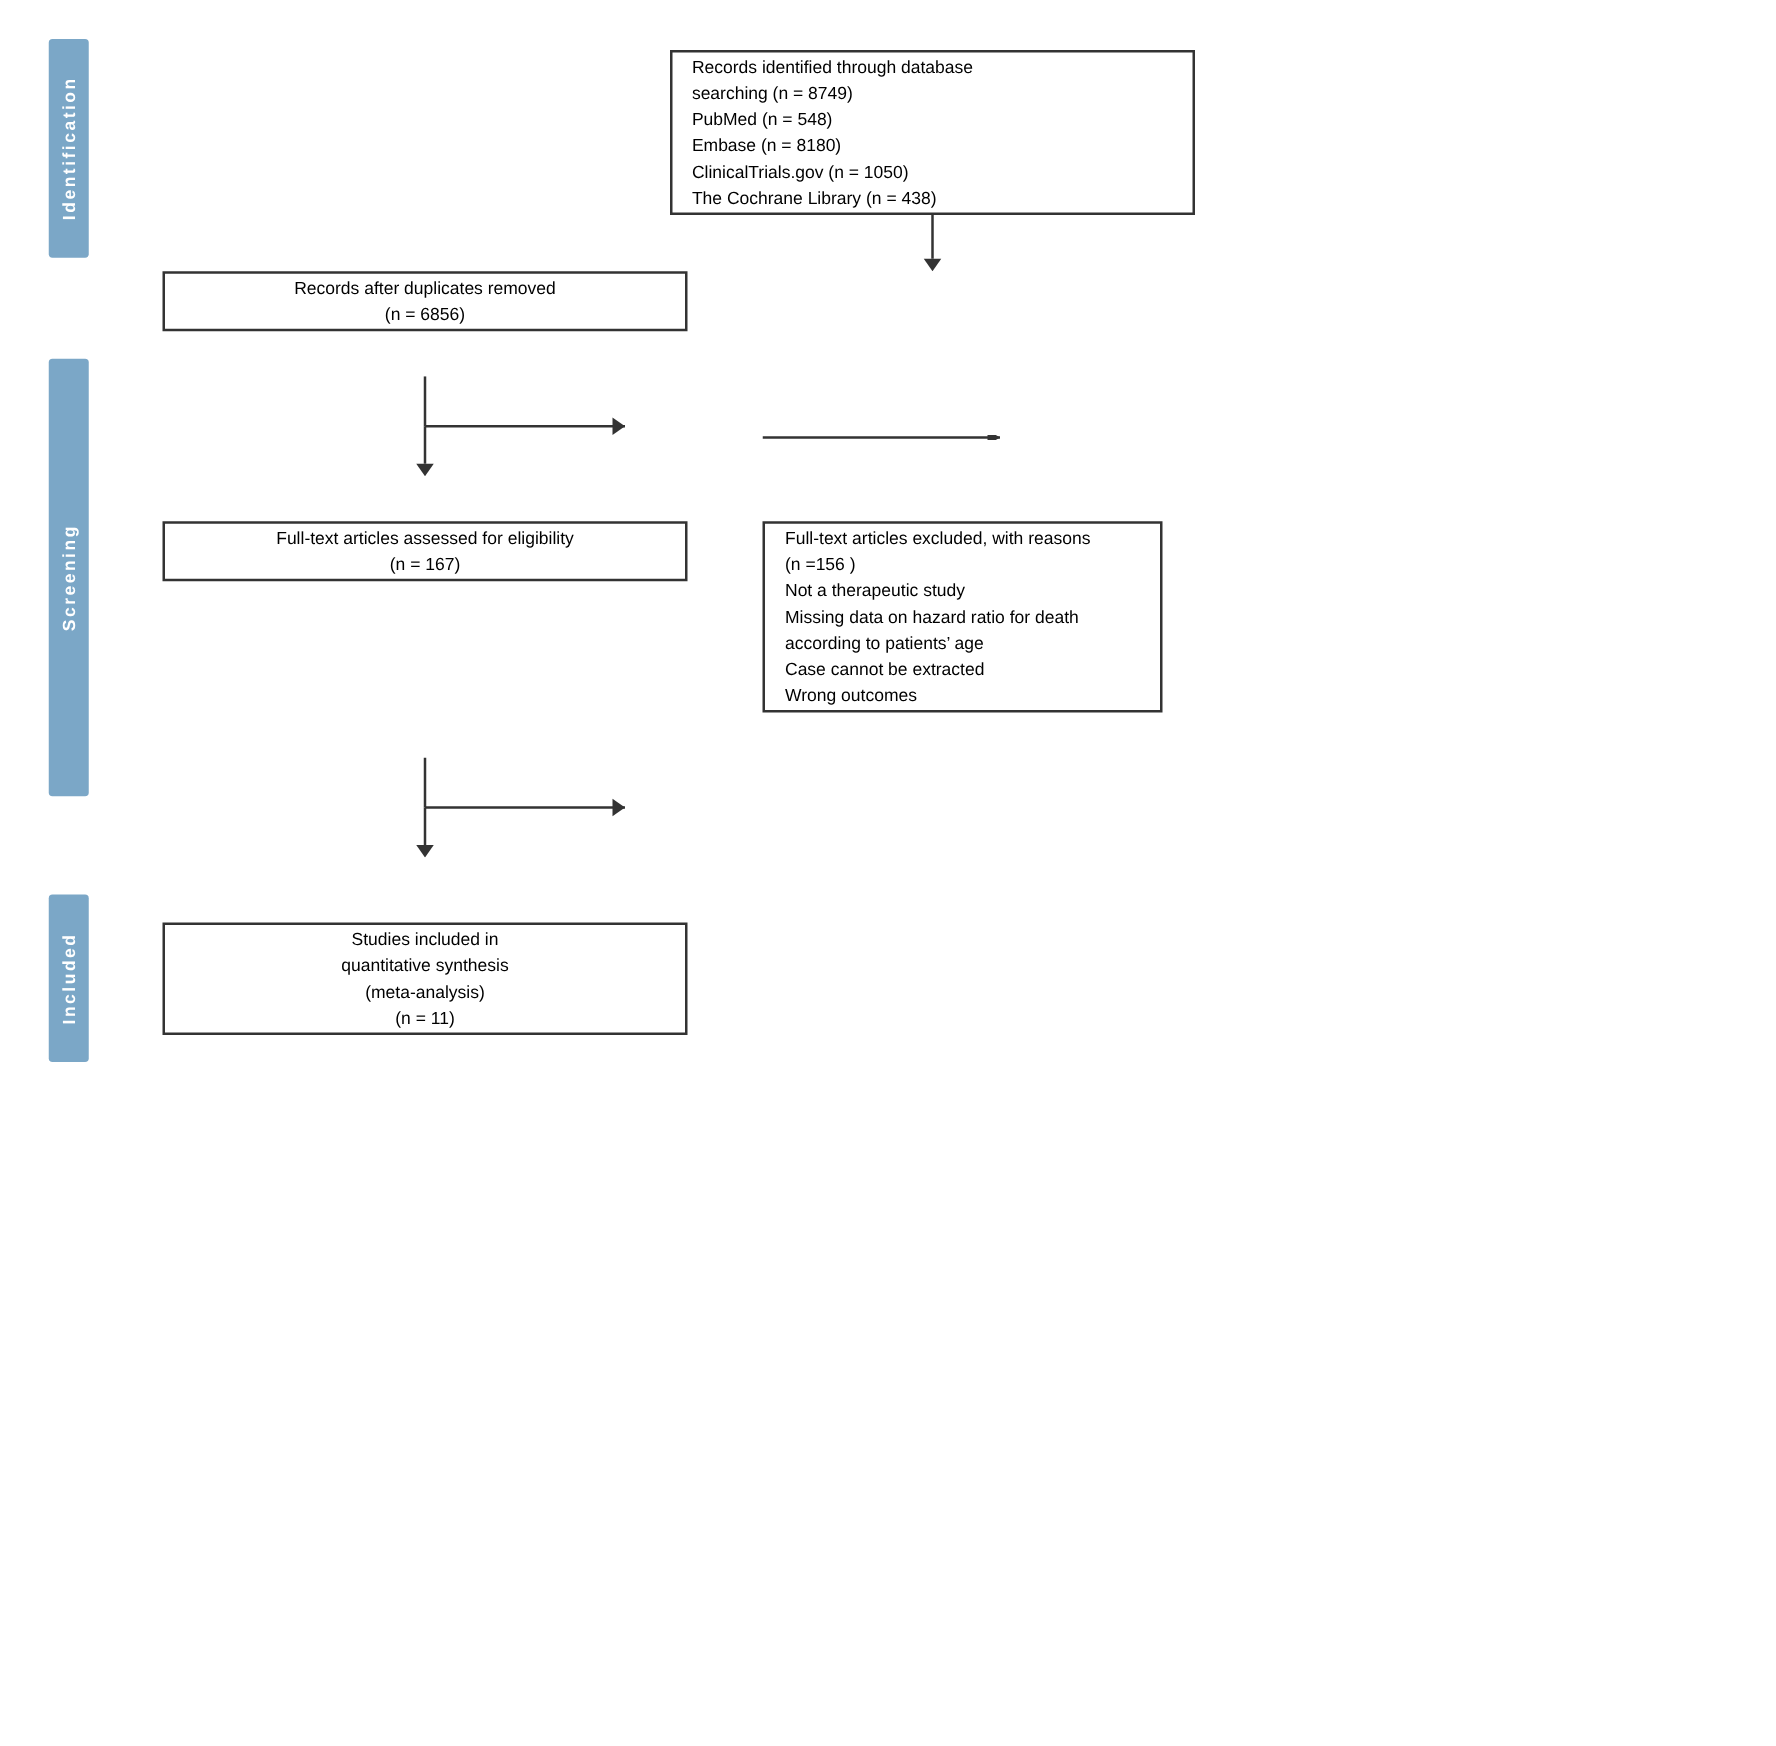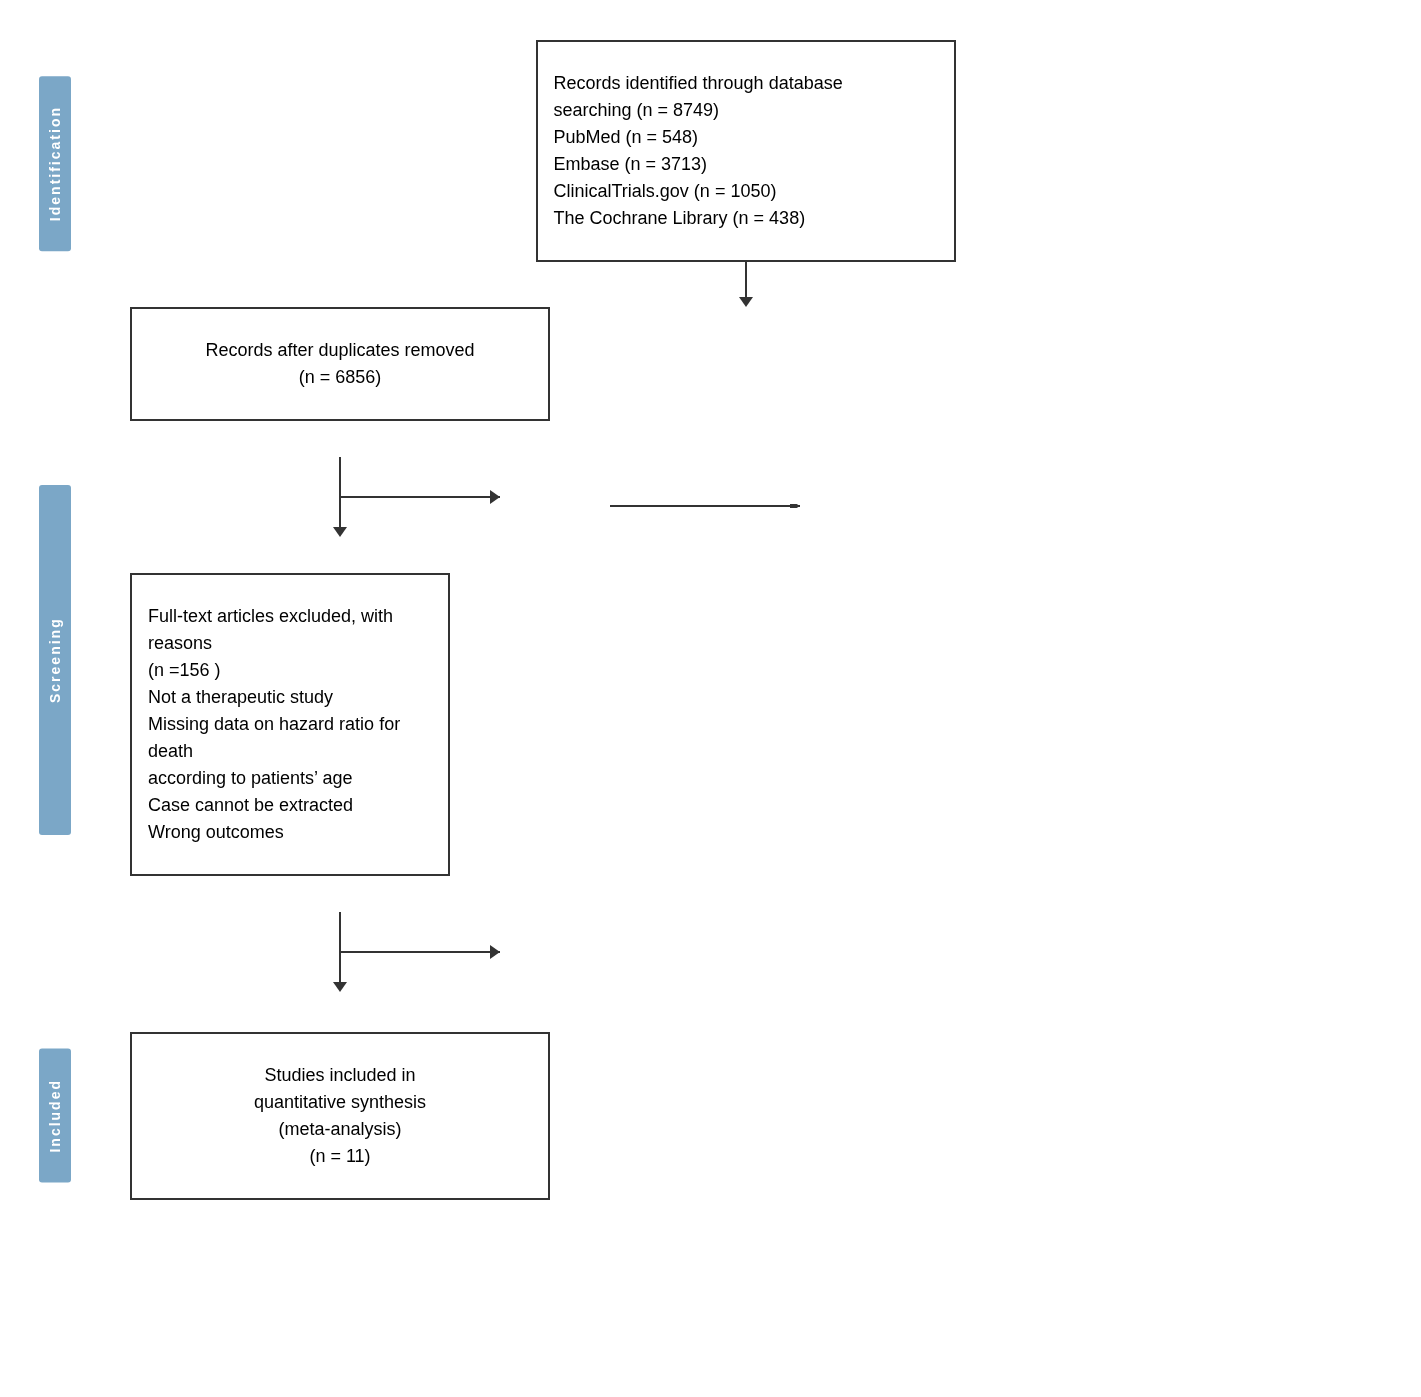--- a/index.html
+++ b/index.html
@@ -12,22 +12,22 @@
       display: flex;
       align-items: flex-start;
       justify-content: center;
       padding: 20px;
     }
 
     
     .flow-box {
       border: 2px solid #333;
       background: #fff;
-      padding: 28px 16px;
-      font-size: 18px;
+      padding: 1px 16px;
+      font-size: 14px;
       line-height: 1.5;
     }
 
     .flow-box-center {
       text-align: center;
     }
 
     
     .diagram {
       display: flex;
@@ -117,21 +117,21 @@
   <div class="phase-wrapper">
     <div class="phase-label-wrapper">
       <div class="phase-label-box">Identification</div>
     </div>
     <div class="phase-body" style="justify-content: center; padding-bottom: 0;">
       <div class="center-col">
         <div class="flow-box box-identification">
           <span>Records identified through database</span><br>
           <span>searching (n = 8749)</span><br>
           <span>    PubMed (n = 548)</span><br>
-          <span>    Embase (n = 3713)</span><br>
+          <span>    Embase (n = 8180)</span><br>
           <span>    ClinicalTrials.gov (n = 1050)</span><br>
           <span>    The Cochrane Library (n = 438)</span>
         </div>
 
         <svg width="20" height="45">
           <line x1="10" y1="0" x2="10" y2="35" stroke="#333" stroke-width="2"></line>
           <polygon points="3,35 17,35 10,45" fill="#333"></polygon>
         </svg>
       </div>
     </div>
@@ -172,20 +172,26 @@
 
         <div style="flex:1; padding-left: 30px; padding-top: 38px;">
           <svg width="200" height="4">
             <line x1="0" y1="2" x2="190" y2="2" stroke="#333" stroke-width="2"></line>
             <polygon points="180,-4 190,2 180,8" fill="#333"></polygon>
           </svg>
         </div>
       </div>
 
       <div style="display: flex; flex-direction: row; align-items: flex-start; width: 100%;">
+        <div style="display: flex; flex-direction: column; align-items: center; width: 480px;">
+          <div class="flow-box box-fulltext flow-box-center">
+            <span>Full-text  articles assessed for eligibility</span><br>
+            <span>(n = 167)</span>
+          </div>
+        </div>
 
         <div style="flex: 1; padding-left: 30px;">
           <div class="flow-box box-excluded-fulltext">
             <span>Full-text articles excluded, with reasons</span><br>
             <span>(n =156 )</span><br>
             <span>    Not a therapeutic study</span><br>
             <span>    Missing data on hazard ratio for death</span><br>
             <span>    according to patients’ age</span><br>
             <span>    Case cannot be extracted</span><br>
             <span>    Wrong outcomes</span>

